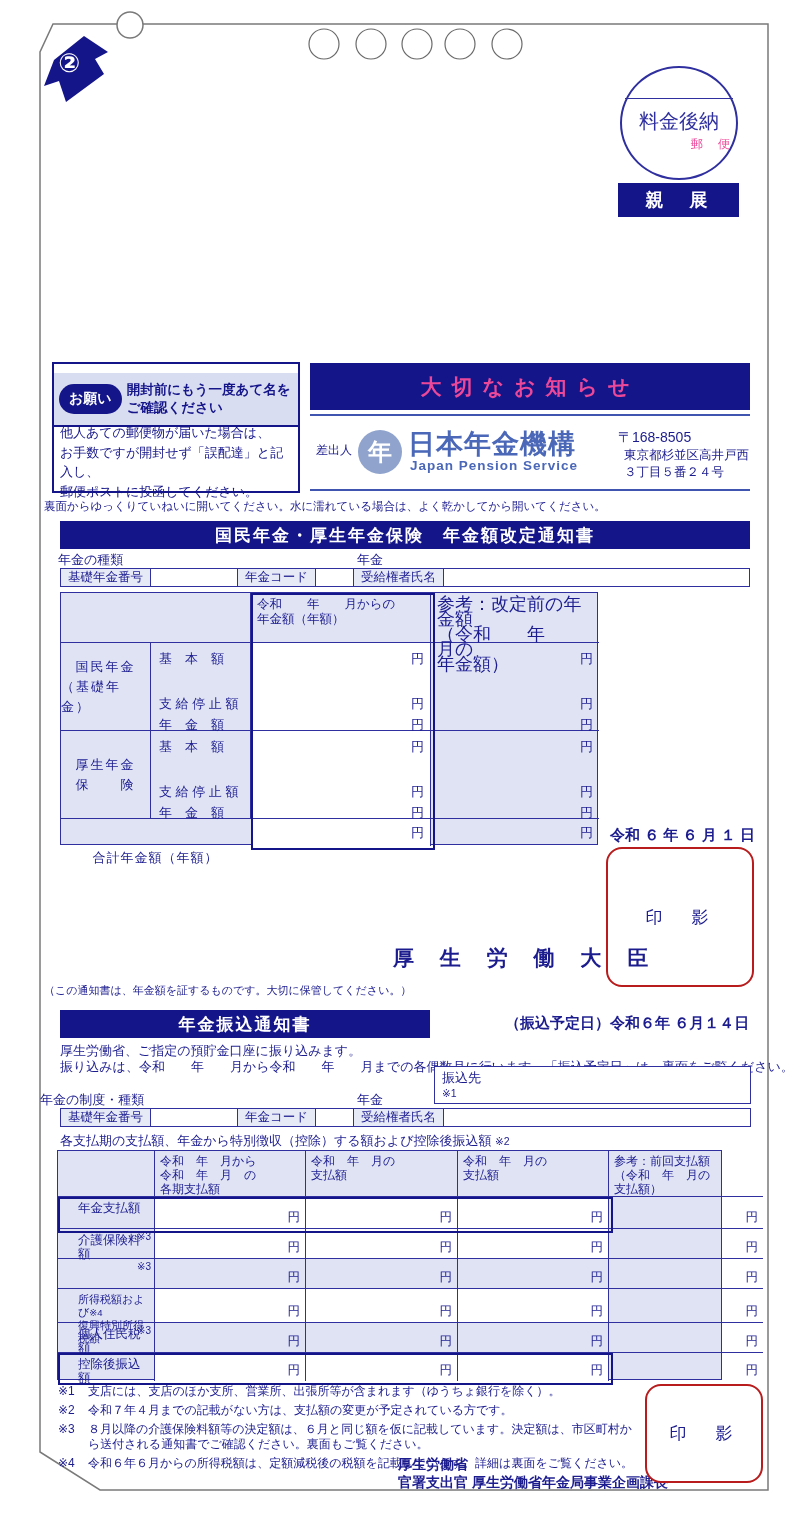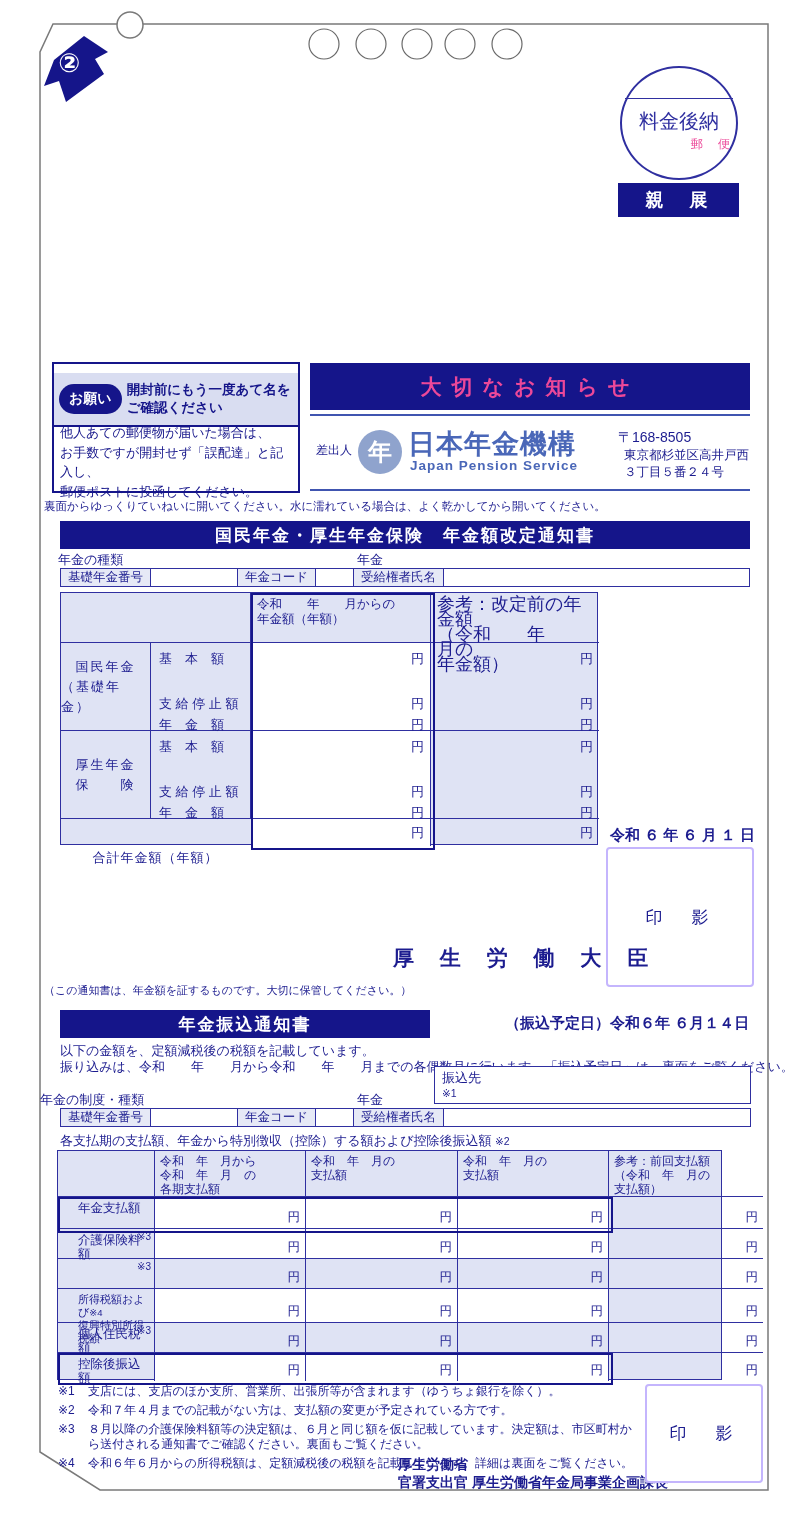--- a/index.html
+++ b/index.html
@@ -62,21 +62,21 @@
     line-height:21px;height:100%;}
   .yen-lines .first{margin-bottom:auto;}
   .total-label{display:flex;align-items:center;justify-content:center;font-size:13px;letter-spacing:1px;margin-top:39px;}
   .yen-mid{display:flex;align-items:center;justify-content:flex-end;padding:0 6px;font-size:13px;}
   .thick{position:absolute;border:2.5px solid #15158a;pointer-events:none;}
   .rowlabel{font-size:12.5px;padding:4px 2px 2px 20px;line-height:14px;}
   .rownote{position:absolute;top:1px;right:3px;font-size:10px;}
   .yen-br{display:flex;align-items:flex-end;justify-content:flex-end;padding:0 5px 2px 0;font-size:12.5px;}
   
   .date1{left:610px;top:826px;font-size:15px;font-weight:bold;white-space:nowrap;}
-  .seal{border:2px solid #c4b5fd;border-radius:4px;background:#fff;display:flex;align-items:center;
+  .seal{border:2px solid #b91c1c;border-radius:16px;background:#fff;display:flex;align-items:center;
     justify-content:center;font-size:17px;letter-spacing:6px;}
   .seal1{left:606px;top:847px;width:148px;height:140px;}
   .seal2{left:645px;top:1384px;width:118px;height:99px;}
   .minister{left:393px;top:944px;font-size:21px;font-weight:bold;letter-spacing:10px;white-space:nowrap;}
   .keep-note{left:44px;top:983px;font-size:11px;}
   .sched{left:505px;top:1014px;font-size:15px;font-weight:bold;white-space:nowrap;}
   .intro{font-size:13px;white-space:nowrap;}
   .payee-box{left:434px;top:1066px;width:317px;height:38px;border:1.5px solid #2f2fa0;background:#fff;}
   .payee-box .t{position:absolute;left:7px;top:2px;font-size:13px;}
   .payee-box .n{position:absolute;left:7px;top:20px;font-size:10.5px;}
@@ -232,21 +232,21 @@
     <div class="thick" style="left:190px;top:0;width:180px;height:253px;"></div>
   </div>
 
   <div class="abs date1">令和 ６ 年 ６ 月 １ 日</div>
   <div class="abs seal seal1">印　影</div>
   <div class="abs minister">厚 生 労 働 大 臣</div>
   <div class="abs keep-note">（この通知書は、年金額を証するものです。大切に保管してください。）</div>
 
   <div class="abs secbar bar2">年金振込通知書</div>
   <div class="abs sched">（振込予定日）令和６年 ６月１４日</div>
-  <div class="abs intro" style="left:60px;top:1042px;">以下の金額を、定額減税後の税額を記載しています。</div>
+  <div class="abs intro" style="left:60px;top:1042px;">厚生労働省、ご指定の預貯金口座に振り込みます。</div>
   <div class="abs intro" style="left:60px;top:1058px;">振り込みは、令和　　年　　月から令和　　年　　月までの各偶数月に行います。「振込予定日」は、裏面をご覧ください。</div>
 
   <div class="abs payee-box">
     <span class="t">振込先</span>
     <span class="n">※1</span>
   </div>
 
   <div class="abs flabel" style="left:40px;top:1091px;">年金の制度・種類</div>
   <div class="abs flabel" style="left:357px;top:1091px;">年金</div>
 

